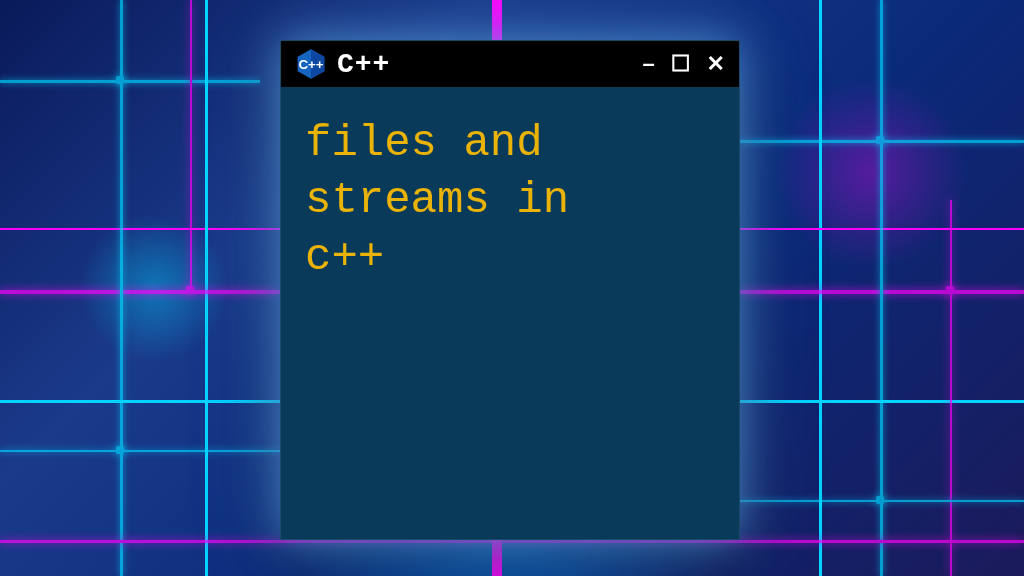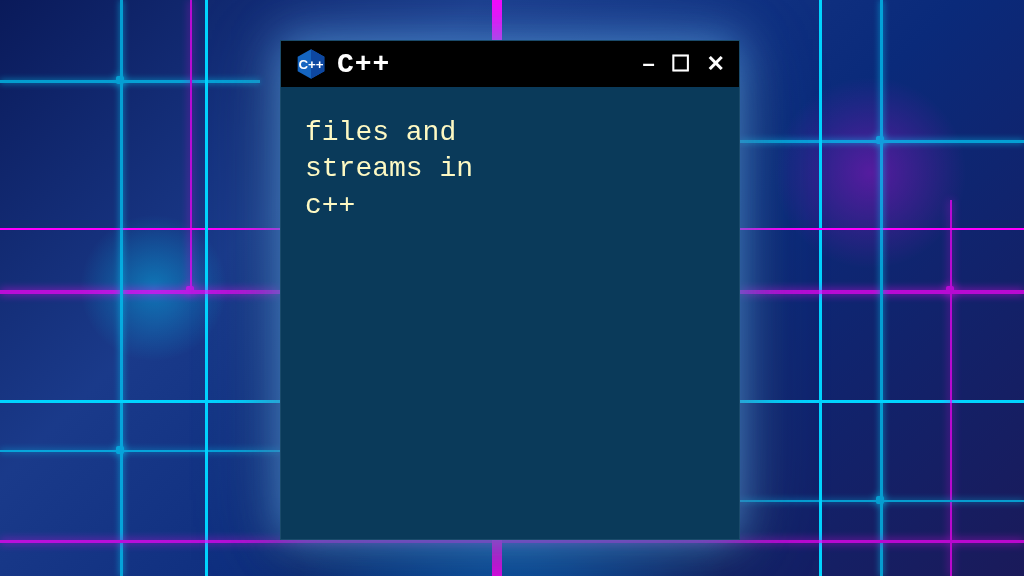--- a/index.html
+++ b/index.html
@@ -100,22 +100,22 @@
     .ctrl {
       color: #ffffff;
       font-size: 22px;
       font-weight: bold;
       cursor: pointer;
       line-height: 1;
       font-family: Arial, sans-serif;
     }
     .content {
       padding: 28px 24px;
-      color: #fef9c3;
-      font-size: 28px;
+      color: #eab308;
+      font-size: 44px;
       font-family: 'Courier New', monospace;
       line-height: 1.3;
       white-space: pre-line;
       letter-spacing: 0px;
     }
   </style>
 </head>
 <body>
 
 <div class="circuit-bg"></div>

